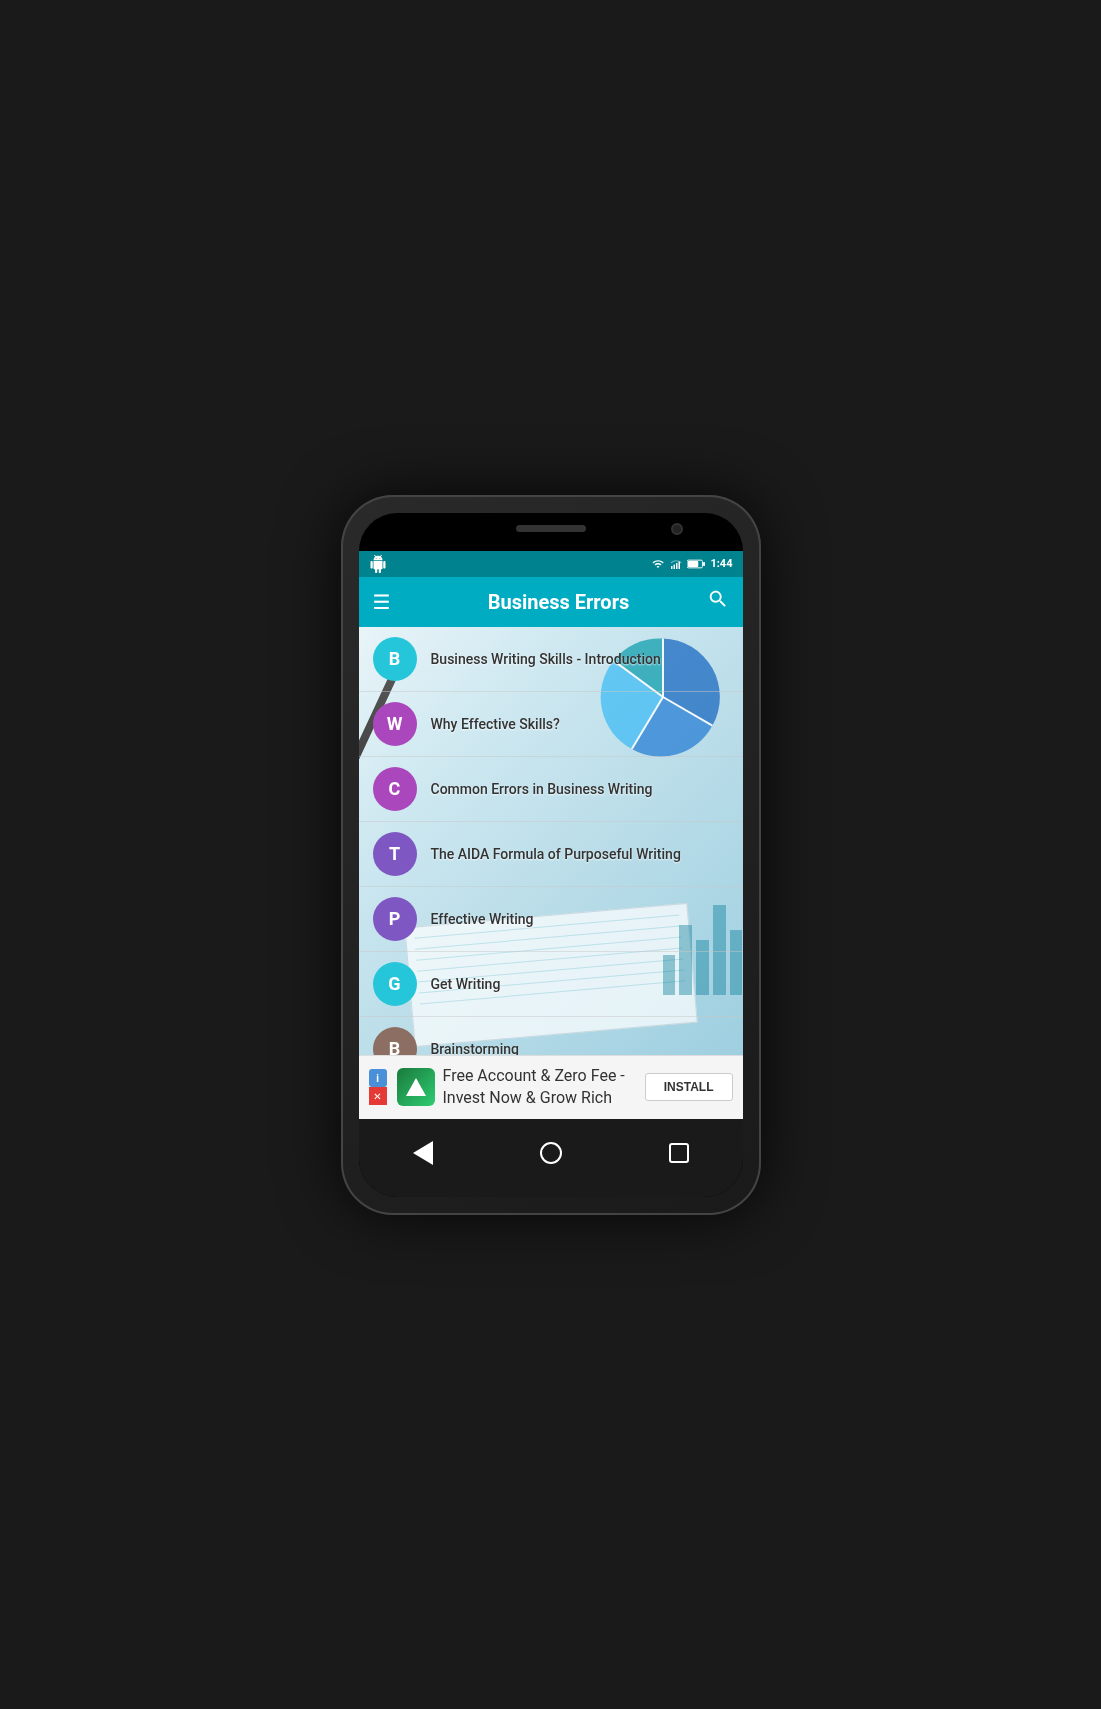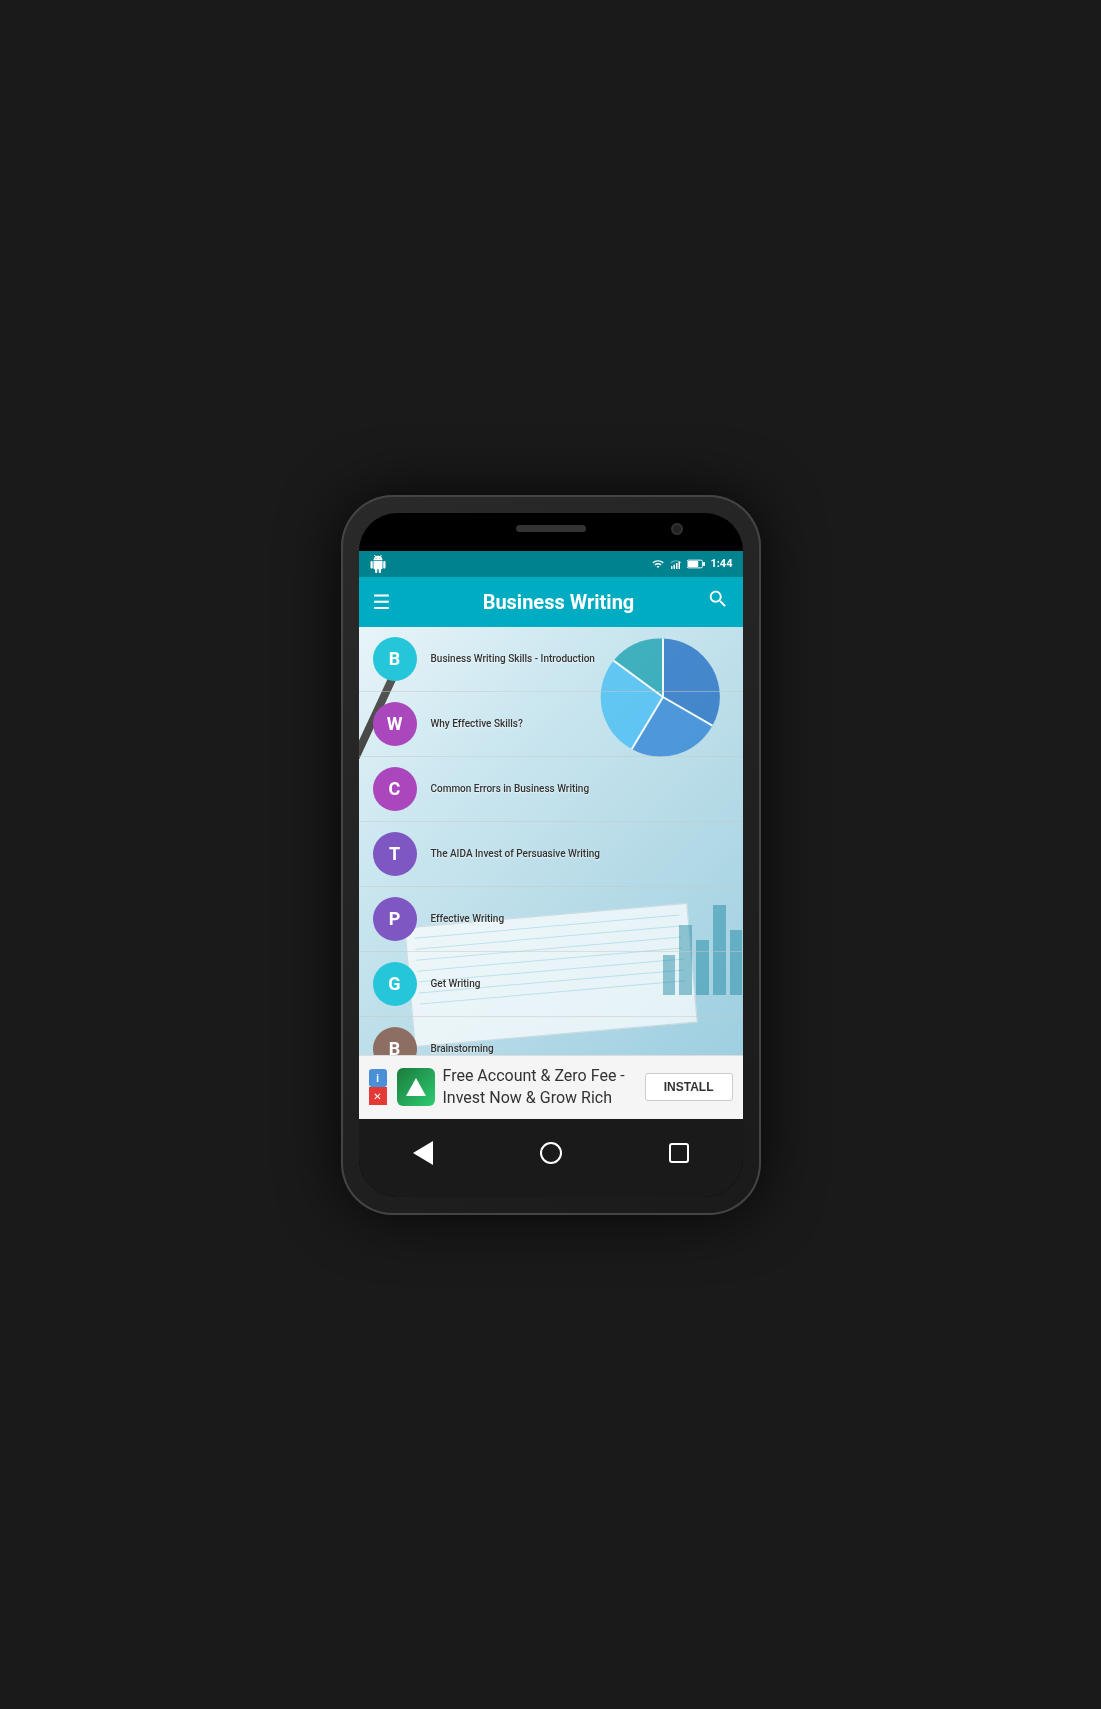--- a/index.html
+++ b/index.html
@@ -216,21 +216,21 @@
       justify-content: center;
       color: white;
       font-size: 18px;
       font-weight: bold;
       flex-shrink: 0;
       margin-right: 14px;
     }
 
     .item-text {
       color: #333;
-      font-size: 10px;
+      font-size: 14px;
       font-weight: 500;
       text-shadow: 0 1px 2px rgba(255,255,255,0.8);
     }
 
     
     .ad-banner {
       background: #f5f5f5;
       height: 64px;
       display: flex;
       align-items: center;
@@ -417,21 +417,21 @@
             <rect x="0" y="1" width="24" height="12" rx="2" stroke="white" stroke-width="1.5" fill="none"></rect>
             <rect x="1.5" y="2.5" width="16" height="9" rx="1" fill="white"></rect>
             <rect x="25" y="4" width="3" height="6" rx="1" fill="white"></rect>
           </svg>
           <span>1:44</span>
         </div>
       </div>
 
       <div class="app-bar">
         <div class="menu-icon">☰</div>
-        <div class="app-title">Business Writing</div>
+        <div class="app-title">Business Errors</div>
         <div class="search-icon">
           <svg width="22" height="22" viewBox="0 0 24 24" fill="white">
             <path d="M15.5 14h-.79l-.28-.27C15.41 12.59 16 11.11 16 9.5 16 5.91 13.09 3 9.5 3S3 5.91 3 9.5 5.91 16 9.5 16c1.61 0 3.09-.59 4.23-1.57l.27.28v.79l5 4.99L20.49 19l-4.99-5zm-6 0C7.01 14 5 11.99 5 9.5S7.01 5 9.5 5 14 7.01 14 9.5 11.99 14 9.5 14z"></path>
           </svg>
         </div>
       </div>
 
       <div class="content">
 
         <div class="bg-image">
@@ -481,21 +481,21 @@
             <div class="list-item">
               <div class="avatar" style="background: rgb(171, 71, 188);">W</div>
               <div class="item-text">Why Effective Skills?</div>
             </div>
             <div class="list-item">
               <div class="avatar" style="background: rgb(171, 71, 188);">C</div>
               <div class="item-text">Common Errors in Business Writing</div>
             </div>
             <div class="list-item">
               <div class="avatar" style="background: rgb(126, 87, 194);">T</div>
-              <div class="item-text">The AIDA Invest of Persuasive Writing</div>
+              <div class="item-text">The AIDA Formula of Purposeful Writing</div>
             </div>
             <div class="list-item">
               <div class="avatar" style="background: rgb(126, 87, 194);">P</div>
               <div class="item-text">Effective Writing</div>
             </div>
             <div class="list-item">
               <div class="avatar" style="background: rgb(38, 198, 218);">G</div>
               <div class="item-text">Get Writing</div>
             </div>
             <div class="list-item">

